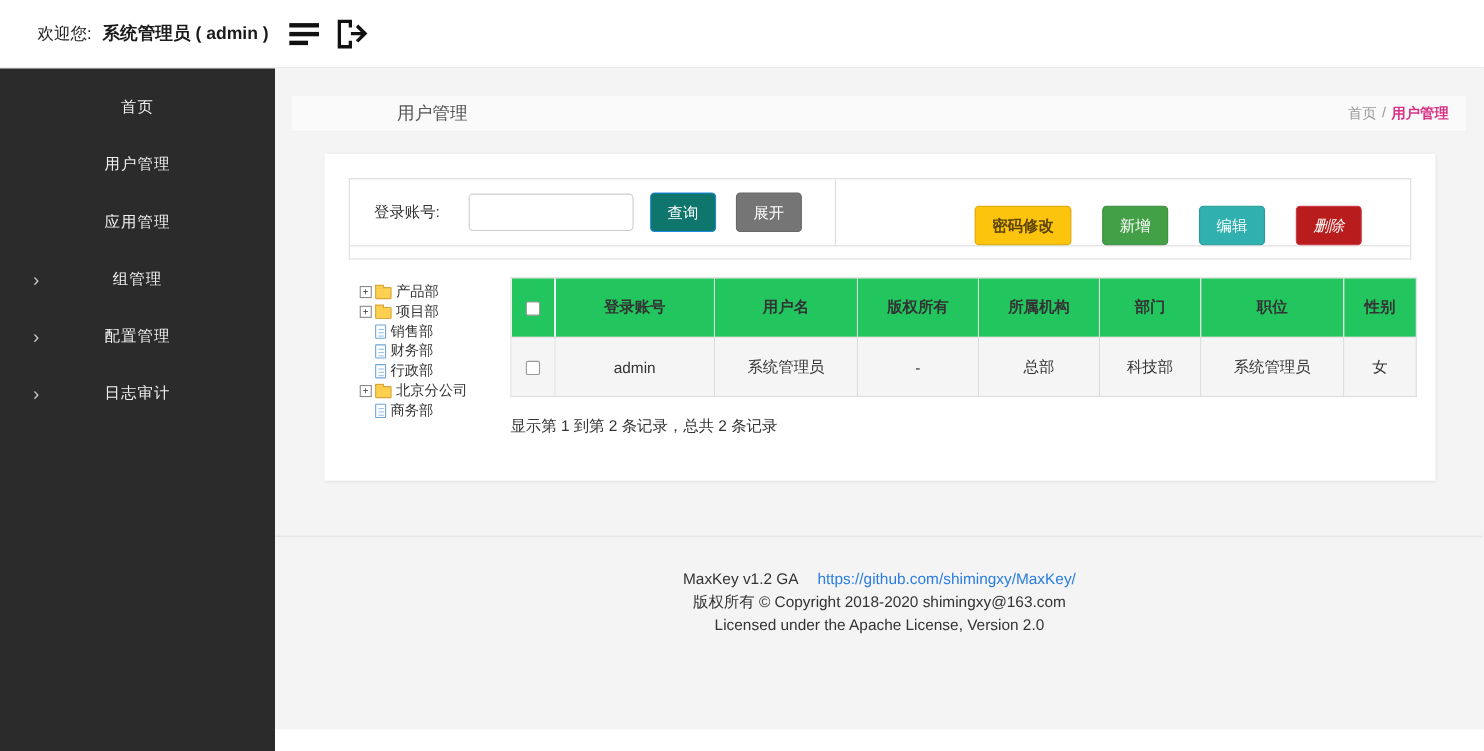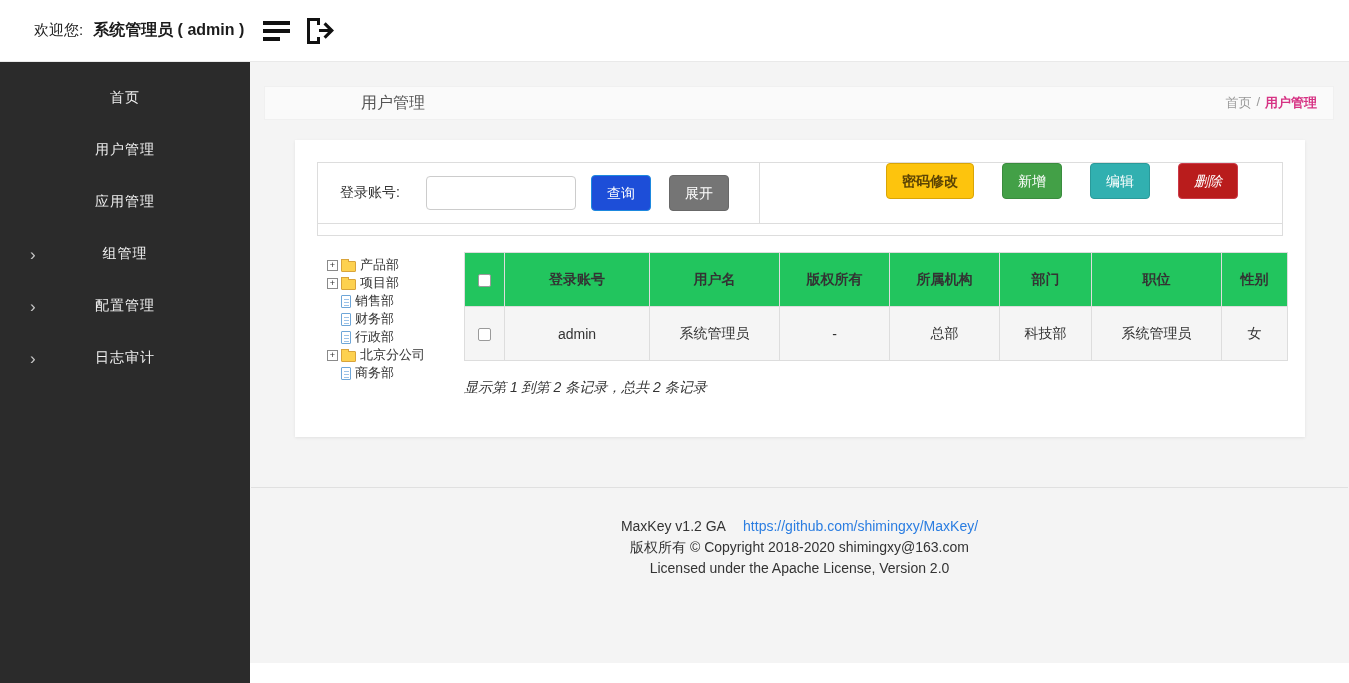--- a/index.html
+++ b/index.html
@@ -57,38 +57,38 @@
   .bc-current { color: #d63384; font-weight: bold; }
 
   
   .card {
     margin: 20px 44px 0 45px; background: #fff;
     box-shadow: 0 1px 3px rgba(0,0,0,.08);
     padding: 22px 22px 40px 22px;
   }
   .toolbar {
     border: 1px solid #ddd; height: 62px;
-    display: flex; align-items: flex-start; padding: 0 0 0 22px;
+    display: flex; align-items: flex-end; padding: 0 0 0 22px;
   }
   .toolbar-left {
     display: flex; align-items: center; height: 100%;
     border-right: 1px solid #ddd; padding-right: 30px;
   }
   .search-label { font-size: 14px; color: #333; margin-right: 26px; white-space: nowrap; }
   .search-input {
     width: 150px; height: 34px; border: 1px solid #ccc; border-radius: 4px;
     padding: 0 8px; font-size: 14px; outline: none; background: #fff;
     font-family: inherit;
   }
   .btn {
     border: 1px solid transparent; border-radius: 4px; cursor: pointer;
     font-size: 14px; padding: 9px 15px; font-family: inherit; white-space: nowrap;
     line-height: 1.15;
   }
-  .btn-blue  { background: #1d4ed8; border-color: #1d89df; color: #fff; margin-left: 15px; }
+  .btn-blue  { background: #0f766e; border-color: #1d89df; color: #fff; margin-left: 15px; }
   .btn-gray  { background: #757575; border-color: #686868; color: #fff; margin-left: 18px; }
   .toolbar-right { margin-left: auto; display: flex; align-items: center; gap: 28px; padding-right: 44px; }
   .btn-yellow{ background: #fdc40d; border-color: #d9a506; color: #5c4404; font-weight: bold; }
   .btn-green { background: #43a047; border-color: #3a8c3e; color: #fff; }
   .btn-teal  { background: #31b0b0; border-color: #2a9a9a; color: #fff; }
   .btn-red   { background: #b91c1c; border-color: #cc3a49; color: #fff; font-style: italic; }
   .toolbar-tail { border: 1px solid #ddd; border-top: none; height: 12px; }
 
   .body-row { display: flex; margin-top: 16px; }
   .tree { width: 147px; padding: 4px 0 0 10px; flex: none; }
@@ -122,21 +122,21 @@
     border: 1px solid #ddd; text-align: center; font-size: 14px; color: #333;
     height: 54px; padding: 4px; overflow: hidden;
   }
   .user-table th { font-weight: bold; background: #22c55e; }
   .user-table tbody tr:nth-child(odd) { background: #f5f5f5; }
   .cb-col { width: 40px; }
   .cb {
     width: 13px; height: 13px; border: 1px solid #9a9a9a; border-radius: 2px;
     background: #fff; display: inline-block; vertical-align: middle; cursor: pointer;
   }
-  .pagination { margin-top: 18px; font-size: 14px; color: #333; font-style: italic; }
+  .pagination { margin-top: 18px; font-size: 14px; color: #333; }
 
   
   .footer {
     margin: 50px 1px 0 1px; border-top: 1px solid #e0e0e0;
     padding-top: 28px; text-align: center;
   }
   .footer-line { font-size: 14px; color: #333; line-height: 21px; }
   .footer-link { color: #2a7de1; cursor: pointer; margin-left: 14px; }
   .bottom-strip { position: absolute; left: 0; right: 0; bottom: 0; height: 20px; background: #fff; }
 </style>

